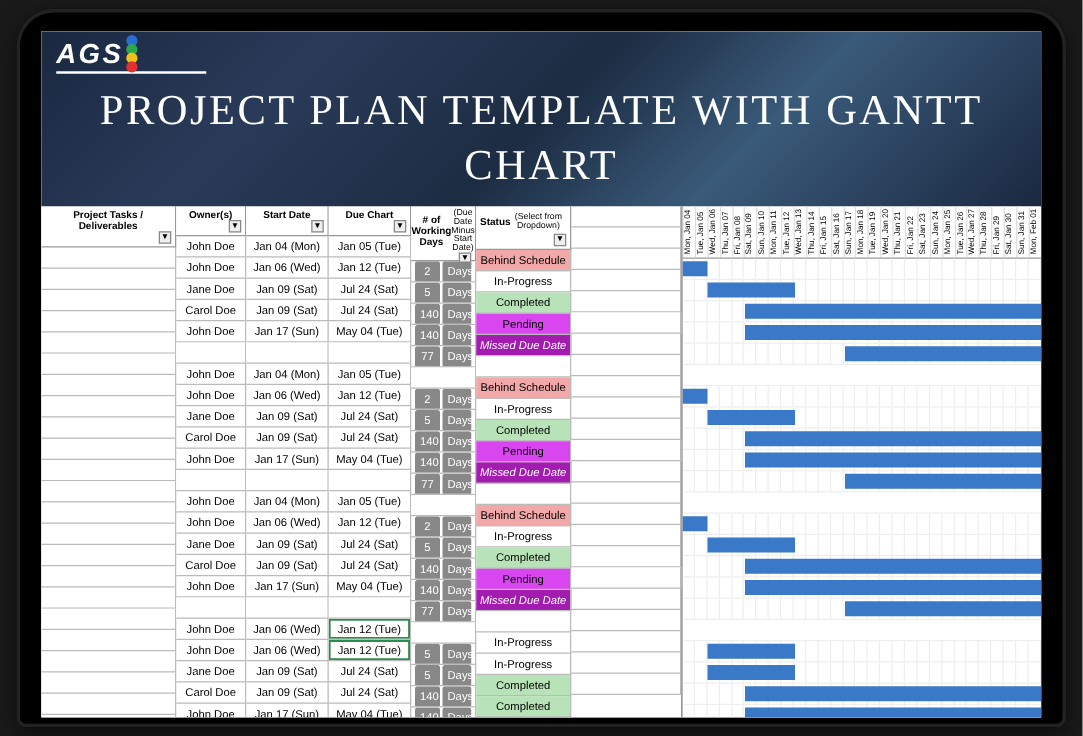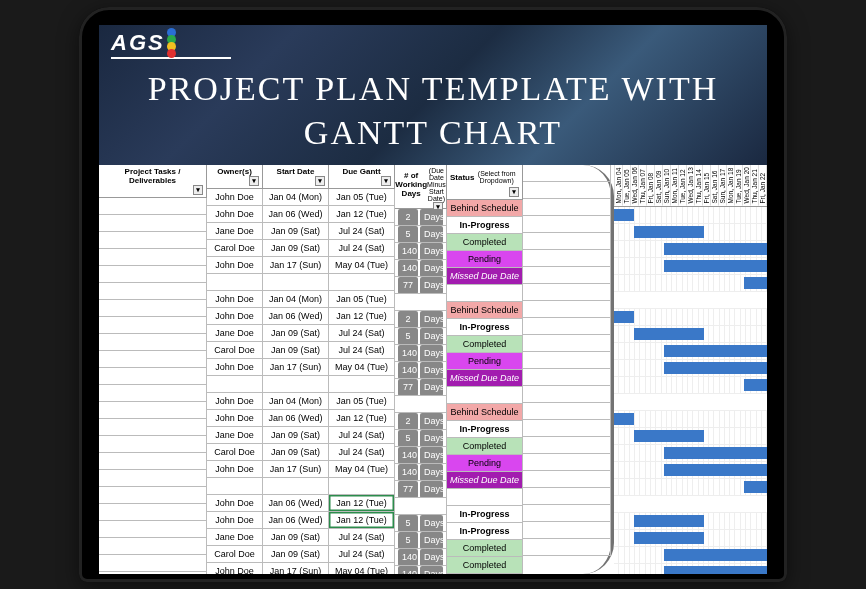--- a/index.html
+++ b/index.html
@@ -5,21 +5,21 @@
 * { margin: 0; padding: 0; box-sizing: border-box; }
 body {
   background: #1a1a1a;
   display: flex;
   justify-content: center;
   align-items: center;
   min-height: 589px;
   font-family: Arial, sans-serif;
 }
 .laptop-frame {
-  width: 708px;
+  width: 840px;
   height: 575px;
   background: #000;
   border-radius: 30px 30px 8px 8px;
   padding: 18px 20px 8px 20px;
   box-shadow: inset 0 0 0 3px #222, 0 5px 20px rgba(0,0,0,.5);
   position: relative;
 }
 .screen {
   width: 100%;
   height: 100%;
@@ -69,22 +69,21 @@
 }
 .sheet {
   display: flex;
   font-size: 9px;
   background: #fff;
   height: calc(100% - 140px);
   overflow: hidden;
 }
 .left-cols {
   display: flex;
-  border-right: 3px solid #737373;
-  border-radius: 31px;
+  border-right: 1px solid #737373;
 }
 .col-block {
   display: flex;
   flex-direction: column;
 }
 .hcell {
   height: 44px;
   padding: 2px 3px;
   border-right: 1px solid #999;
   border-bottom: 1px solid #999;
@@ -133,21 +132,21 @@
 }
 .days-box {
   background: #888;
   color: #fff;
   padding: 0 4px;
   border-radius: 2px;
   min-width: 20px;
 }
 .status-Completed { background: #b8e2b8; }
 .status-Pending { background: #d946ef; }
-.status-In-Progress { font-weight: bold; }
+.status-In-Progress { font-weight: normal; }
 .status-Behind-Schedule { background: #f2a8a8; }
 .status-Missed-Due-Date { background: #a21caf; color: #fff; font-style: italic; }
 .spacer-row { height: 17px; border-bottom: 1px solid #bbb; border-right: 1px solid #bbb; background: #fff; }
 .gantt {
   display: flex;
   flex-direction: column;
   flex: 1;
   overflow: hidden;
 }
 .g-head {
@@ -304,21 +303,21 @@
               <div class="cell">Jan 06 (Wed)</div>
               <div class="cell">Jan 06 (Wed)</div>
               <div class="cell">Jan 09 (Sat)</div>
               <div class="cell">Jan 09 (Sat)</div>
               <div class="cell">Jan 17 (Sun)</div>
             </div>
         </div>
 
         <div class="col-block c-due">
           <div class="hcell">
-            <div class="ht">Due Gantt</div>
+            <div class="ht">Due Chart</div>
             <div class="fbtn">▾</div>
           </div>
           <div class="body">
               <div class="cell">Jan 05 (Tue)</div>
               <div class="cell">Jan 12 (Tue)</div>
               <div class="cell">Jul 24 (Sat)</div>
               <div class="cell">Jul 24 (Sat)</div>
               <div class="cell">May 04 (Tue)</div>
               <div class="spacer-row"></div>
               <div class="cell">Jan 05 (Tue)</div>

